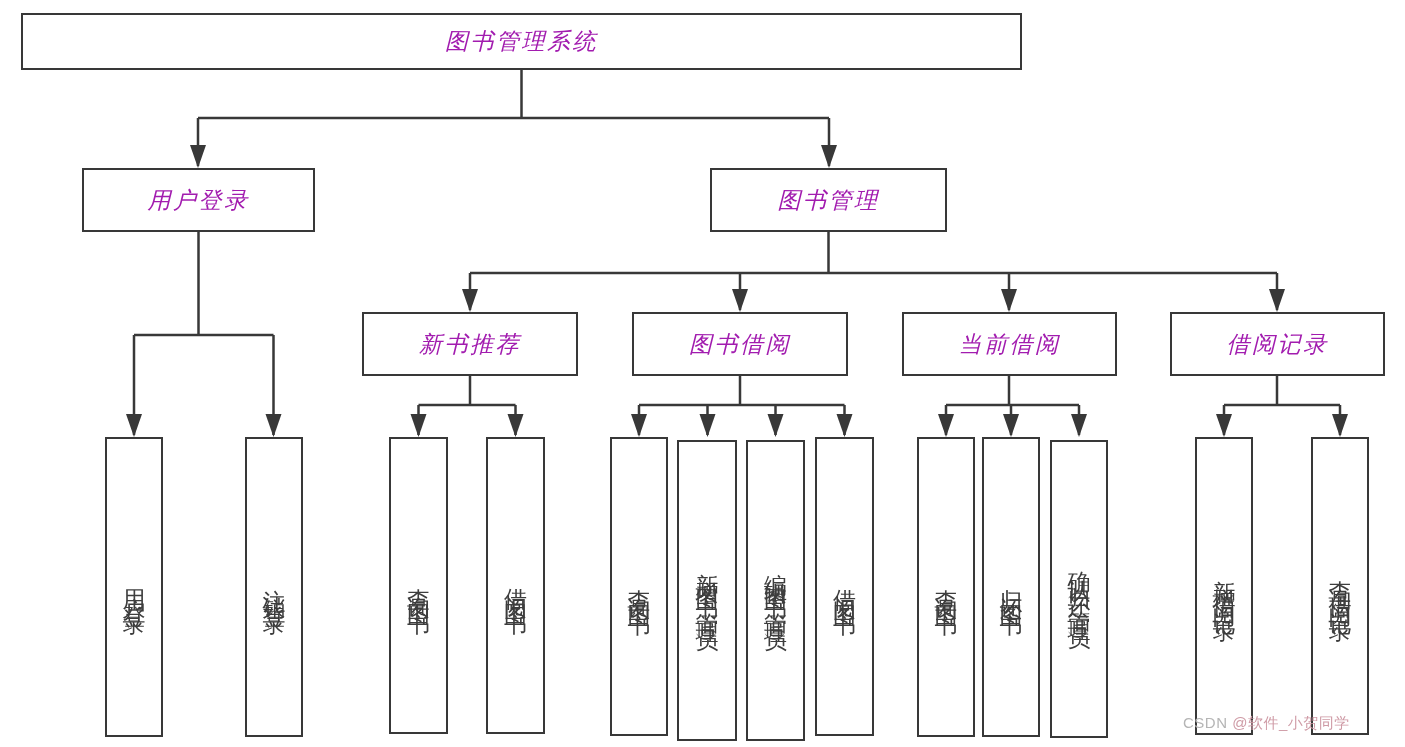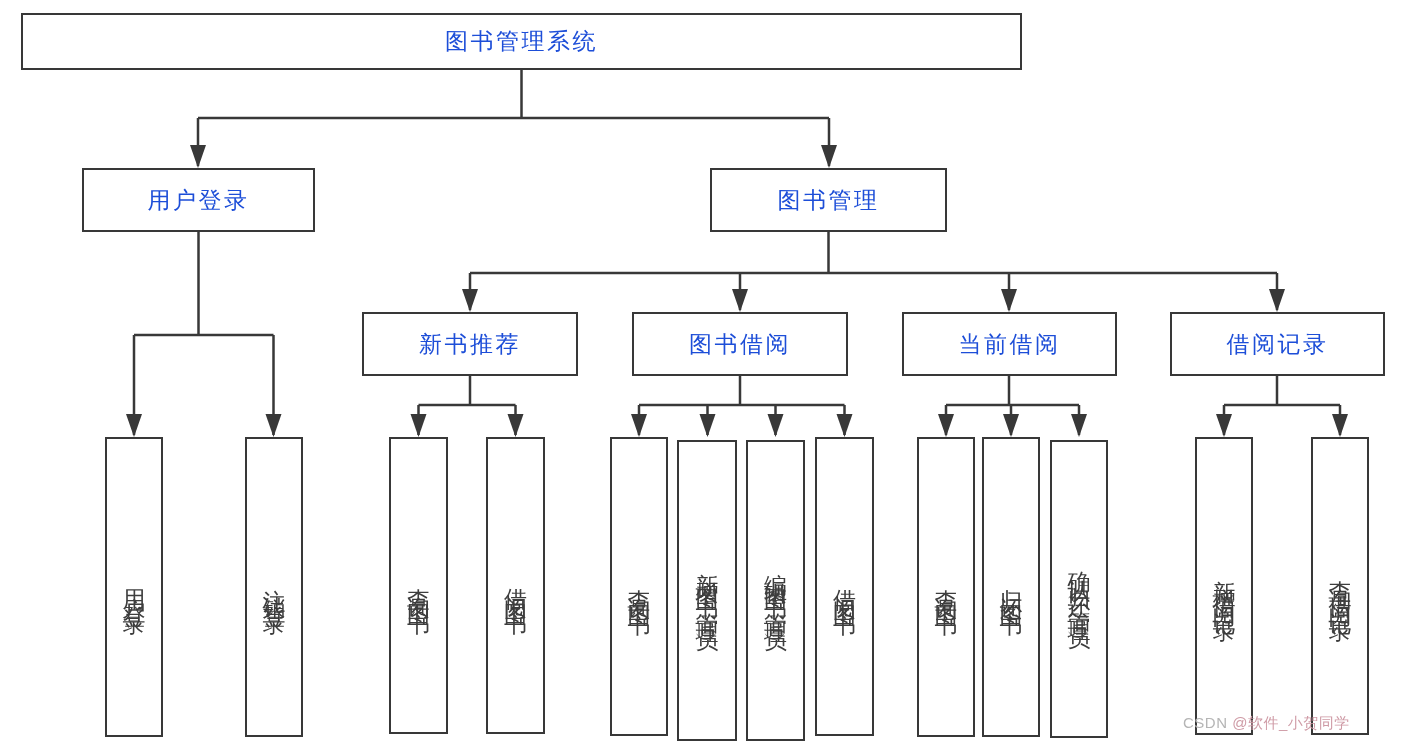--- a/index.html
+++ b/index.html
@@ -15,22 +15,23 @@
   .node{
     position:absolute;
     box-sizing:border-box;
     background:#ffffff;
     border:2.5px solid #383838;
     display:flex;align-items:center;justify-content:center;
   }
   .hbox span{
     font-size:23px;
     letter-spacing:2.5px;
-    color:#1d4ed8;
+    color:#a21caf;
     white-space:nowrap;
+    font-style:italic;
   }
   .vbox span{
     writing-mode:vertical-rl;
     text-orientation:mixed;
     font-size:23px;
     letter-spacing:8px;
     color:#3d3d3d;
     line-height:1;
     white-space:nowrap;
   }

